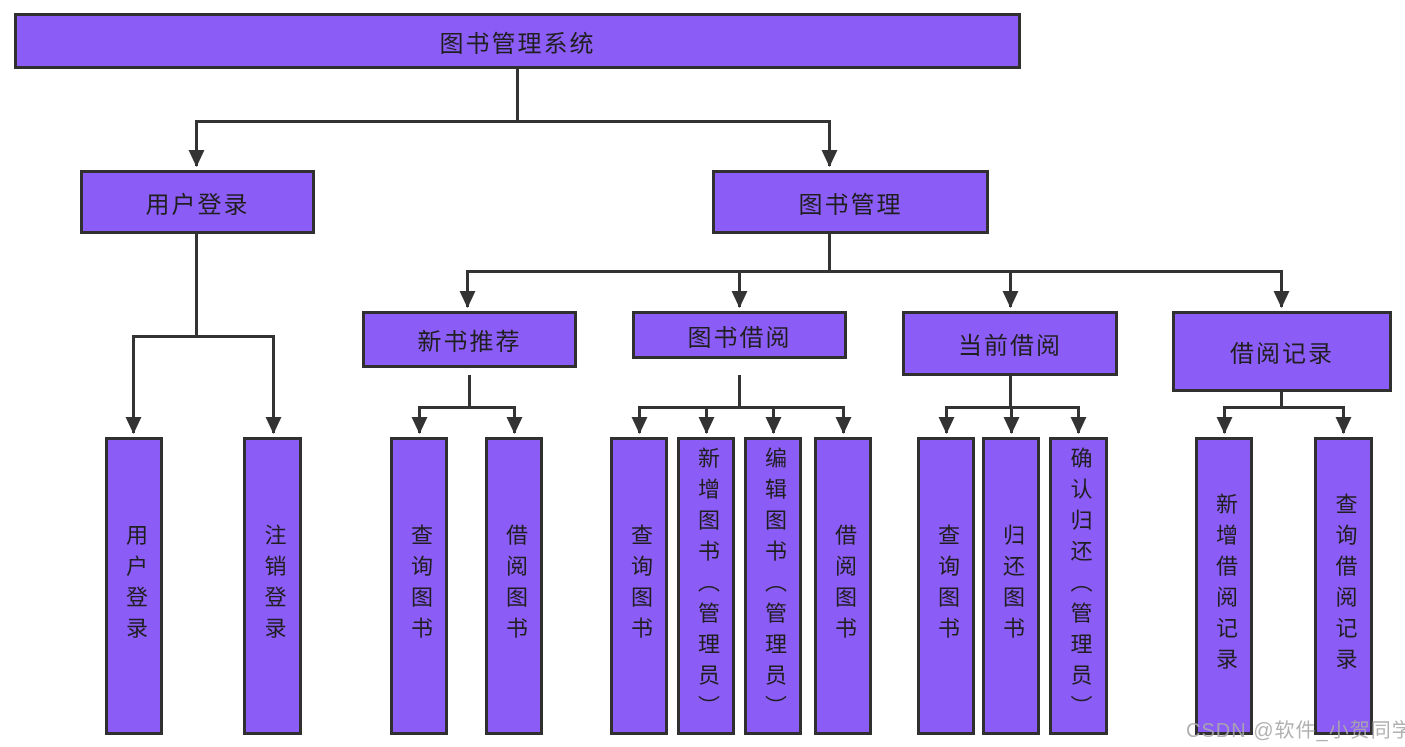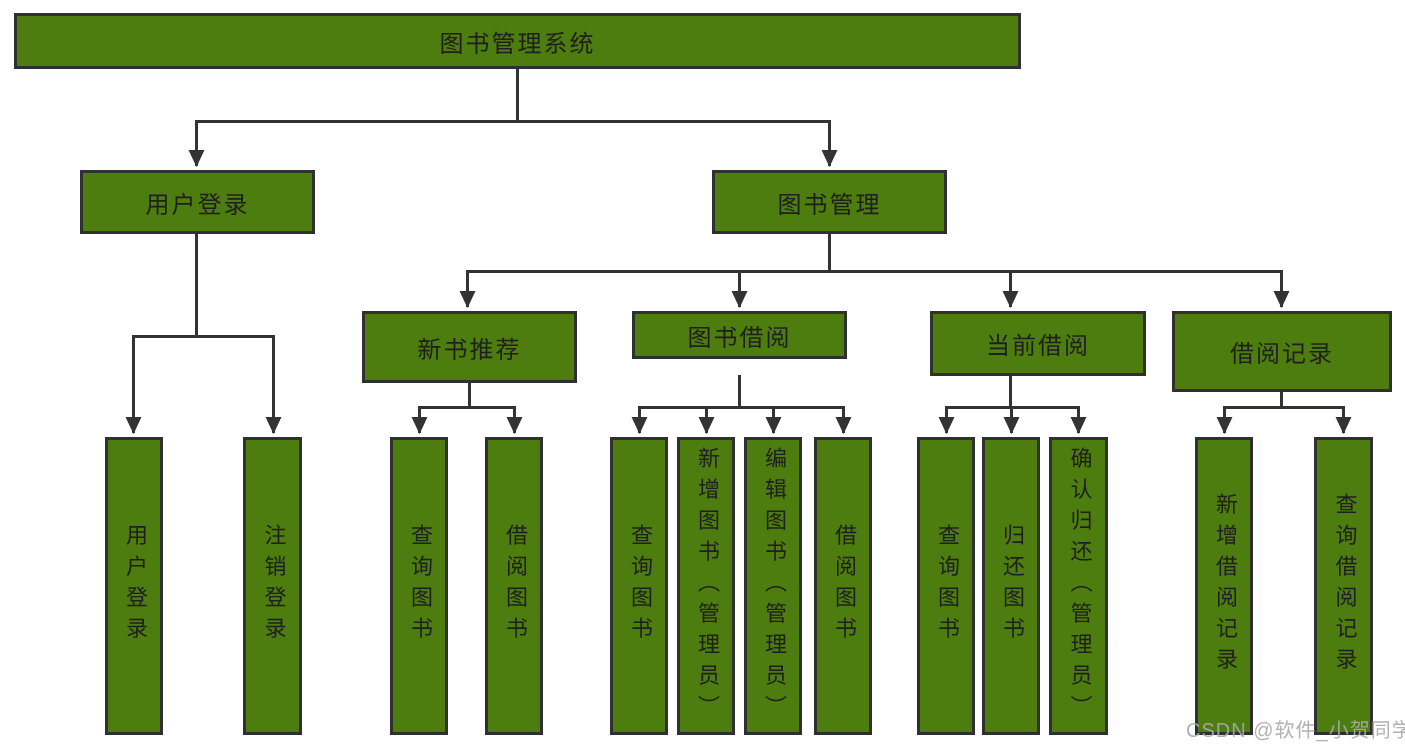--- a/index.html
+++ b/index.html
@@ -2,21 +2,21 @@
 <html lang="zh-CN"><head>
 <meta charset="utf-8">
 <style>
   html,body{margin:0;padding:0;background:#ffffff;}
   .canvas{
     position:relative;width:1405px;height:747px;background:#ffffff;overflow:hidden;
     font-family:"Liberation Sans","DejaVu Sans",sans-serif;color:#1f1f1f;
   }
   .edges{position:absolute;left:0;top:0;width:1405px;height:747px;pointer-events:none;}
   .node{
-    position:absolute;box-sizing:border-box;background:#4d7c0f;border:3px solid #303030;
+    position:absolute;box-sizing:border-box;background:#8b5cf6;border:3px solid #303030;
     display:flex;align-items:center;justify-content:center;
   }
   .h-node span{font-size:24px;letter-spacing:2px;white-space:nowrap;}
   .leaf span{
     writing-mode:vertical-rl;text-orientation:mixed;
     font-size:22px;letter-spacing:9px;line-height:1;white-space:nowrap;
   }
   .watermark{
     position:absolute;left:1186px;top:714px;font-size:20px;letter-spacing:1px;
     color:rgba(170,170,170,0.9);white-space:nowrap;z-index:5;
@@ -77,31 +77,31 @@
     </g>
   </svg>
 
   <div class="node h-node" style="left:14px;top:13px;width:1007px;height:56px;">
     <span>图书管理系统</span>
   </div>
 
   <div class="node h-node" style="left:80px;top:170px;width:235px;height:64px;">
     <span>用户登录</span>
   </div>
-  <div class="node h-node" style="left:712px;top:170px;width:235px;height:64px;">
+  <div class="node h-node" style="left:712px;top:170px;width:277px;height:64px;">
     <span>图书管理</span>
   </div>
 
-  <div class="node h-node" style="left:362px;top:311px;width:215px;height:72px;">
+  <div class="node h-node" style="left:362px;top:311px;width:215px;height:57px;">
     <span>新书推荐</span>
   </div>
   <div class="node h-node" style="left:632px;top:311px;width:215px;height:48px;">
     <span>图书借阅</span>
   </div>
-  <div class="node h-node" style="left:930px;top:311px;width:216px;height:65px;">
+  <div class="node h-node" style="left:902px;top:311px;width:216px;height:65px;">
     <span>当前借阅</span>
   </div>
   <div class="node h-node" style="left:1172px;top:311px;width:220px;height:81px;">
     <span>借阅记录</span>
   </div>
 
   <div class="node leaf" style="left:105px;top:437px;width:58px;height:298px;">
     <span>用户登录</span>
   </div>
   <div class="node leaf" style="left:243px;top:437px;width:59px;height:298px;">

